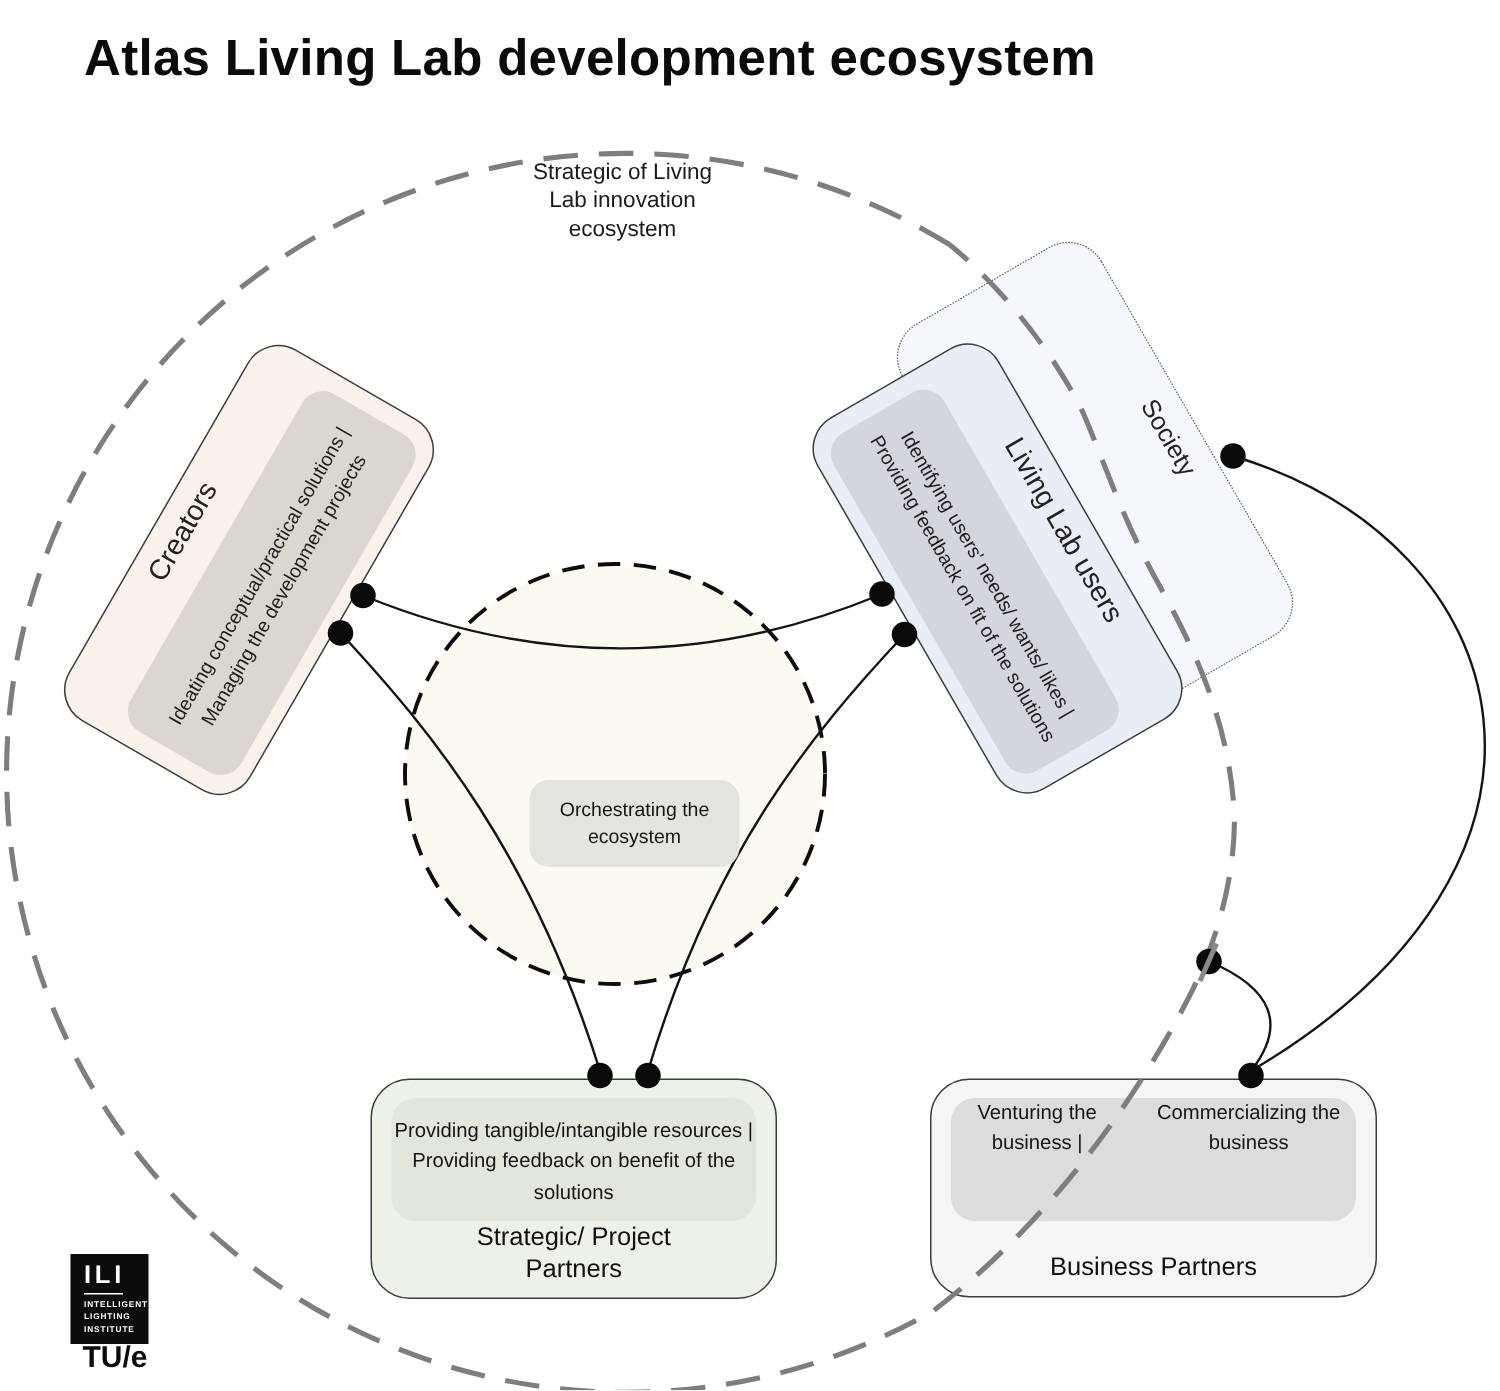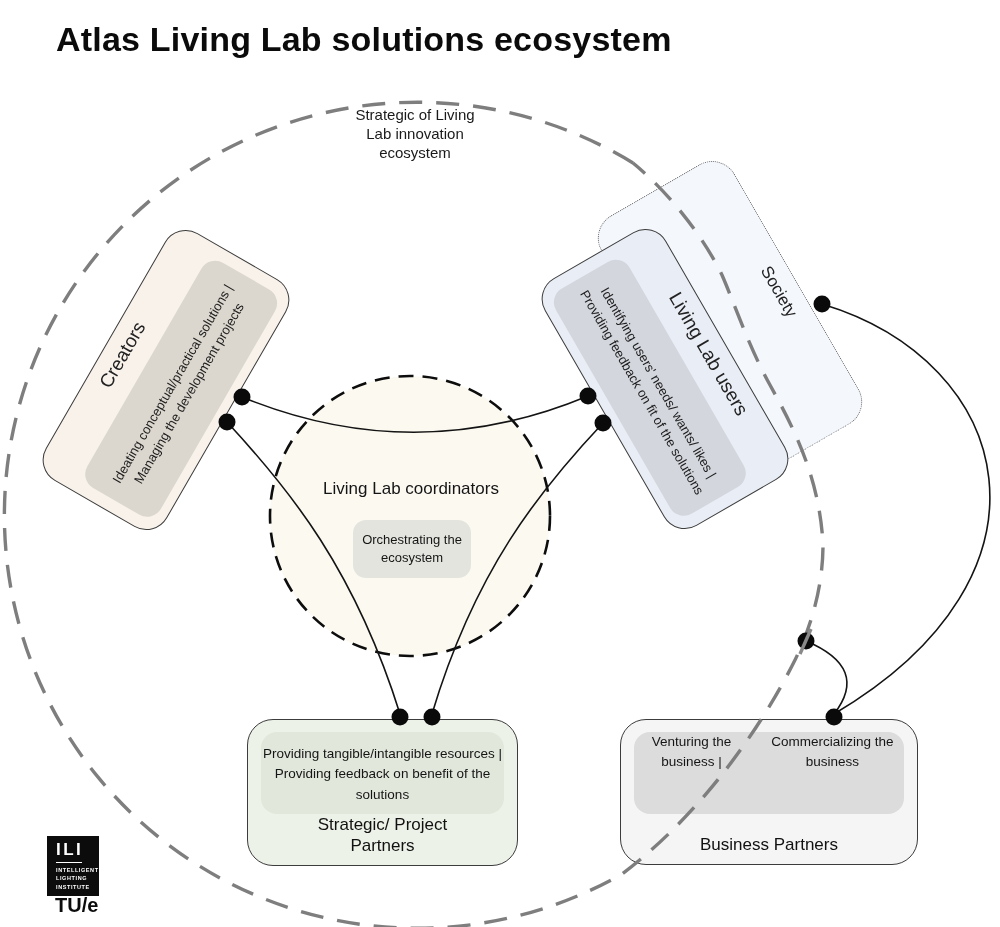--- a/index.html
+++ b/index.html
@@ -50,21 +50,21 @@
   .strategic{left:247px;top:719px;width:271px;height:147px;background:var(--strategic-fill,#edf2e9);}
   .strategic .bpanel{background:var(--strategic-panel,#e1e7db);padding-top:12px;}
   .business{left:620px;top:719px;width:298px;height:146px;background:var(--business-fill,#f5f5f5);}
   .business .bpanel{background:var(--business-panel,#dcdcdc);display:flex;flex-direction:row;justify-content:center;gap:12px;}
   
   .coord-label{
     position:absolute;left:306px;top:479px;width:210px;text-align:center;
     font-size:17px;color:#151515;z-index:6;
   }
   .coord-panel{
-    position:absolute;left:353px;top:520px;width:118px;height:58px;border-radius:13px;
+    position:absolute;left:353px;top:520px;width:140px;height:58px;border-radius:13px;
     background:var(--coordinators-panel,#e4e4df);display:flex;flex-direction:column;justify-content:center;
     text-align:center;font-size:13px;line-height:1.4;color:#151515;z-index:6;
   }
   
   svg.overlay{position:absolute;left:0;top:0;z-index:4;pointer-events:none;}
   .boundary-path{fill:none;stroke:var(--boundary-dash,#7e7e7e);stroke-width:3.4;stroke-dasharray:23 14;}
   .coord-circle{fill:var(--coordinators-fill,#fbf9f0);stroke:#0d0d0d;stroke-width:2.6;stroke-dasharray:15 9;}
   .edge{fill:none;stroke:var(--edge-line,#141414);stroke-width:1.6;}
   .dot{fill:var(--dot,#0a0a0a);}
   .dash-over-dot{stroke:#8a8a8a;stroke-width:3.4;}
@@ -76,21 +76,21 @@
   .ili-acronym{font-size:17px;font-weight:bold;letter-spacing:2.5px;line-height:1.1;}
   .ili-rule{width:26px;height:1px;background:#ffffff;margin:2px 0 3px 0;}
   .ili-small{font-size:5.5px;font-weight:bold;letter-spacing:.6px;line-height:1.55;}
   .tue-label{position:absolute;left:55px;top:894px;font-size:20px;font-weight:bold;color:#0c0c0c;z-index:6;}
 </style>
 </head>
 <body>
 
 <div class="stage">
 
-  <div class="title">Atlas Living Lab solutions ecosystem</div>
+  <div class="title">Atlas Living Lab development ecosystem</div>
 
   <div class="boundary-label">
     <div>Strategic of Living</div>
     <div>Lab innovation</div>
     <div>ecosystem</div>
   </div>
 
   <div class="rbox society">
     <div class="rlabel">Society</div>
   </div>
@@ -148,21 +148,20 @@
     <circle class="dot" cx="588" cy="396" r="8.5"></circle>
     <circle class="dot" cx="603" cy="423" r="8.5"></circle>
     <circle class="dot" cx="822" cy="304" r="8.5"></circle>
     <circle class="dot" cx="806" cy="641" r="8.5"></circle>
     <line class="dash-over-dot" x1="811" y1="629" x2="800" y2="654"></line>
     <circle class="dot" cx="834" cy="717" r="8.5"></circle>
     <circle class="dot" cx="400" cy="717" r="8.5"></circle>
     <circle class="dot" cx="432" cy="717" r="8.5"></circle>
   </svg>
 
-  <div class="coord-label">Living Lab coordinators</div>
   <div class="coord-panel">
     <div>Orchestrating the</div>
     <div>ecosystem</div>
   </div>
 
   <div class="ili-block">
     <div class="ili-acronym">ILI</div>
     <div class="ili-rule"></div>
     <div class="ili-small">
       <div>INTELLIGENT</div>

